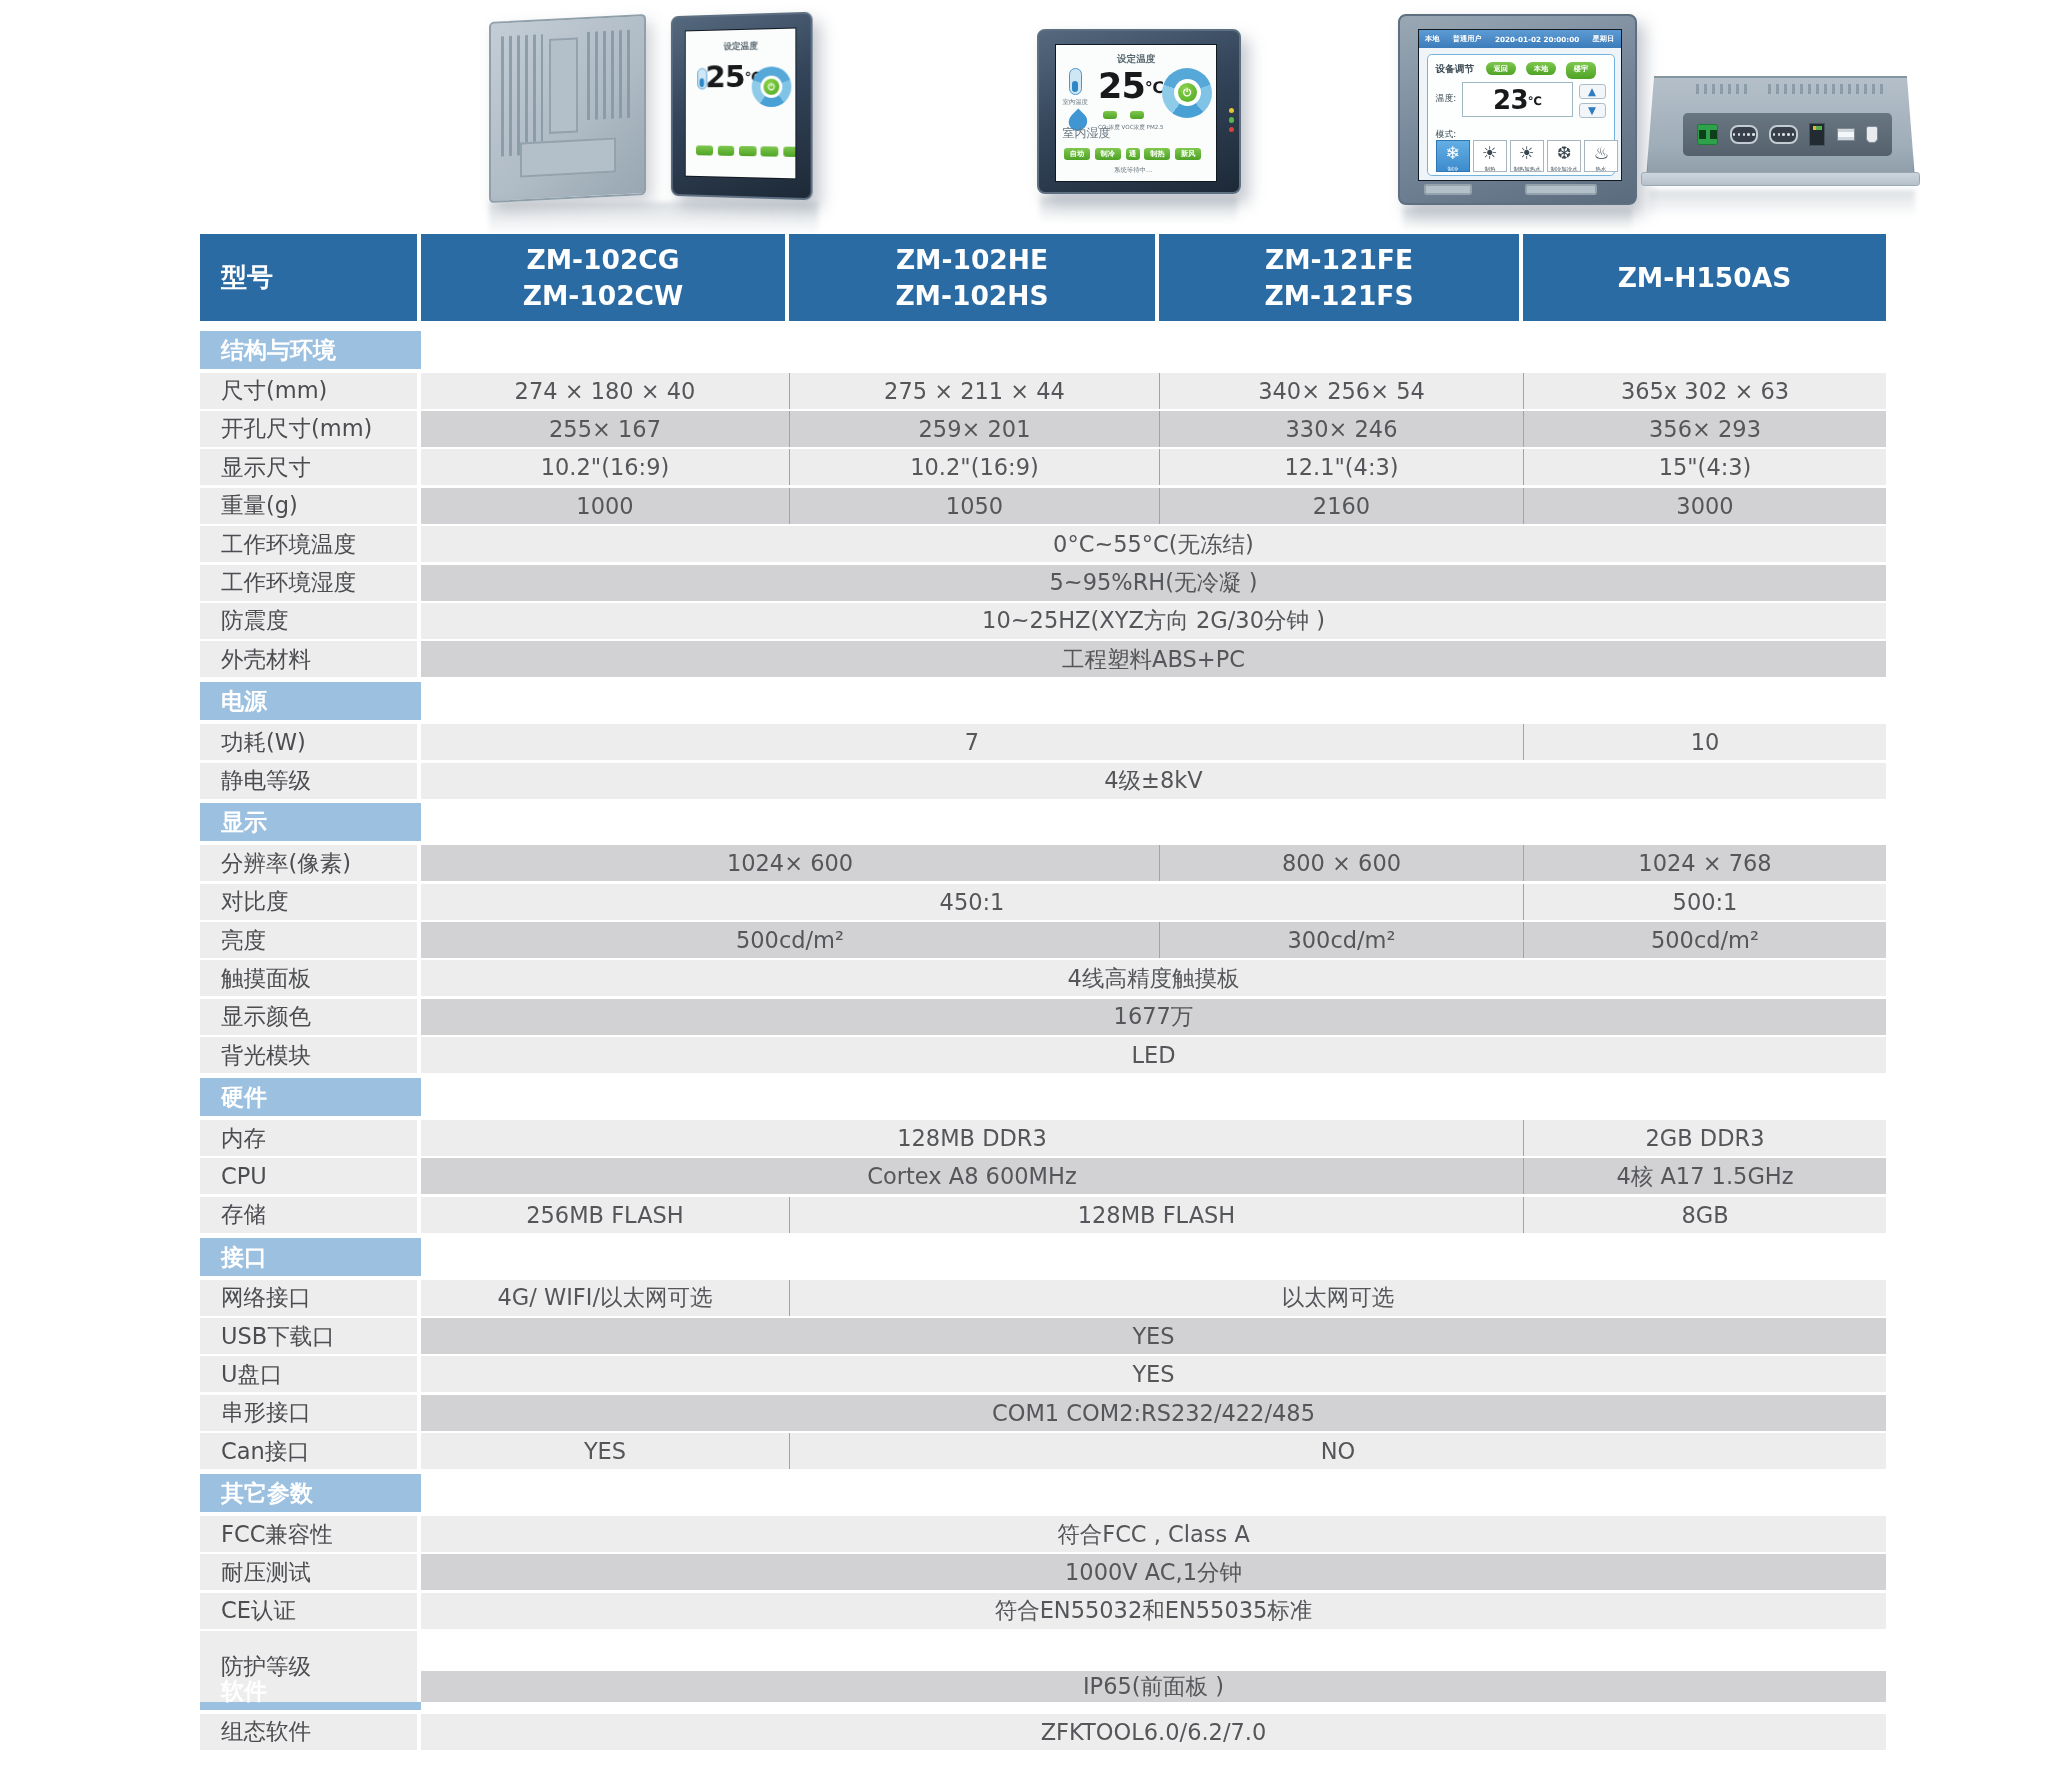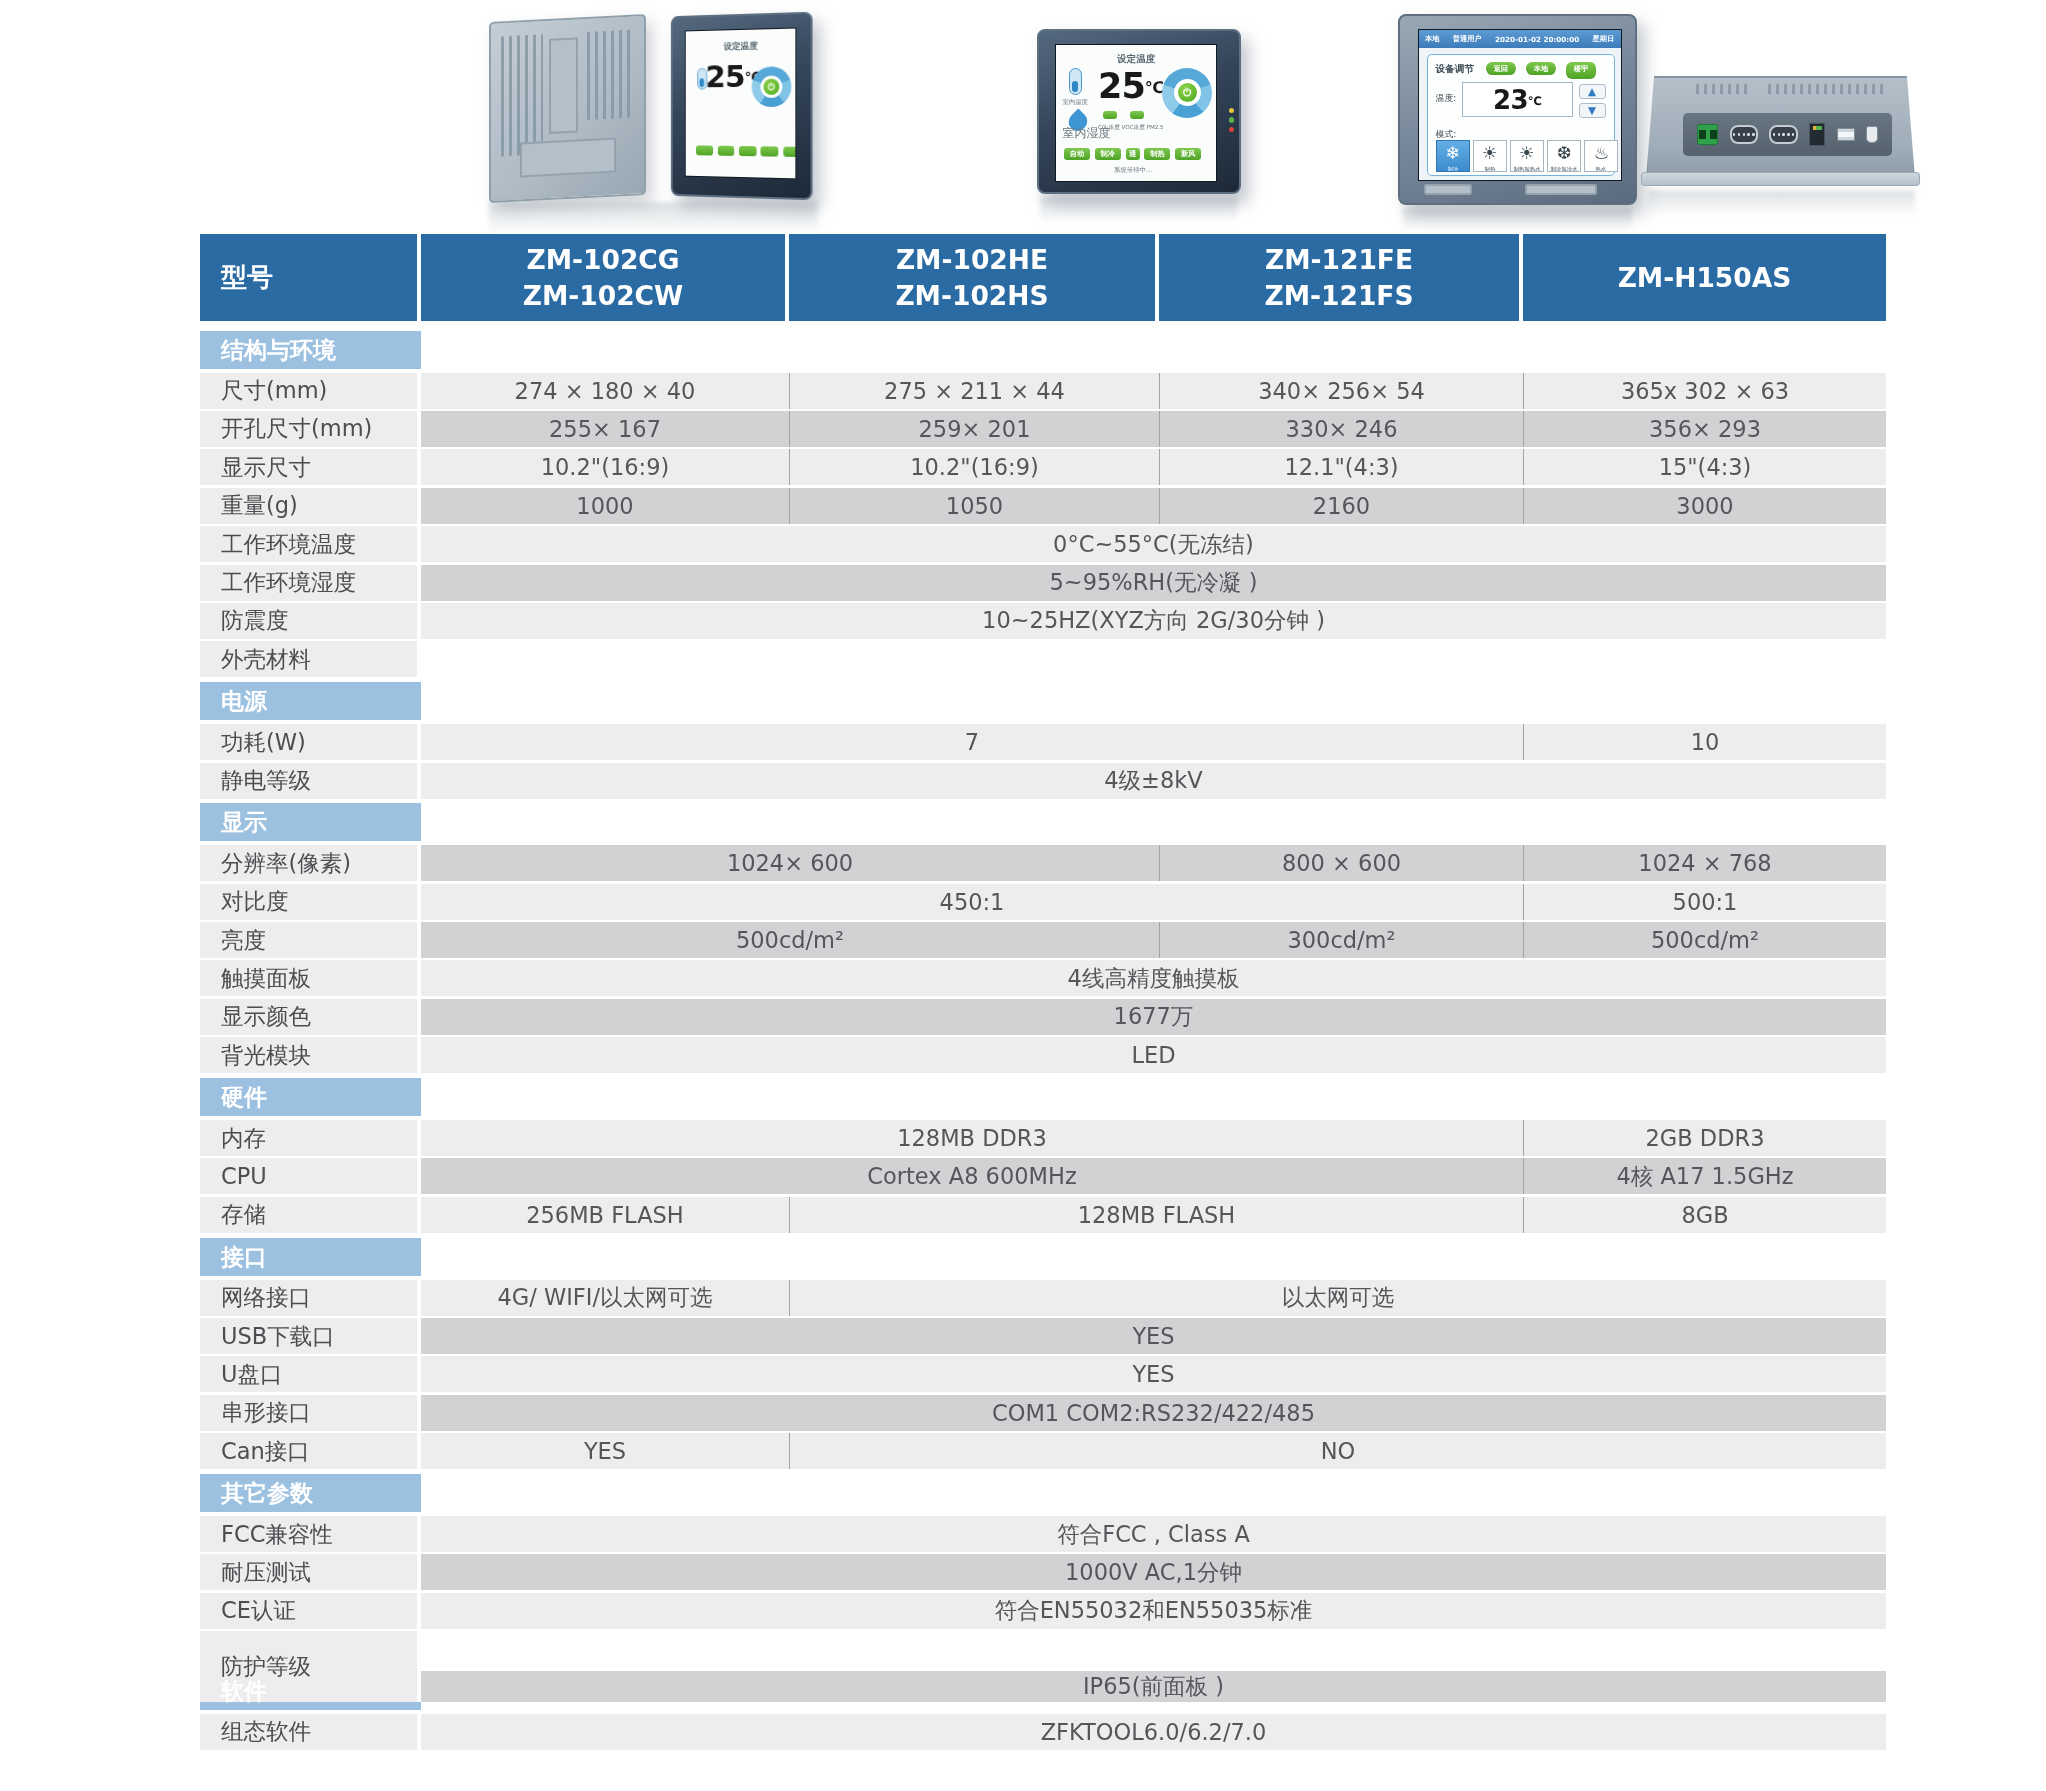--- a/index.html
+++ b/index.html
@@ -314,20 +314,21 @@
         <div class="row">
           <div class="cell label-cell">工作环境湿度</div>
           <div class="cell value-cell dark" style="grid-column: span 4;">5~95%RH(无冷凝 )</div>
         </div>
         <div class="row">
           <div class="cell label-cell">防震度</div>
           <div class="cell value-cell light" style="grid-column: span 4;">10~25HZ(XYZ方向 2G/30分钟 )</div>
         </div>
         <div class="row">
           <div class="cell label-cell">外壳材料</div>
+          <div class="cell value-cell dark" style="grid-column: span 4;">工程塑料ABS+PC</div>
         </div>
         <div class="section-bar">电源</div>
         <div class="row">
           <div class="cell label-cell">功耗(W)</div>
           <div class="cell value-cell light" style="grid-column: span 3;">7</div>
           <div class="cell value-cell light divl" style="grid-column: span 1;">10</div>
         </div>
         <div class="row">
           <div class="cell label-cell">静电等级</div>
           <div class="cell value-cell light" style="grid-column: span 4;">4级±8kV</div>

